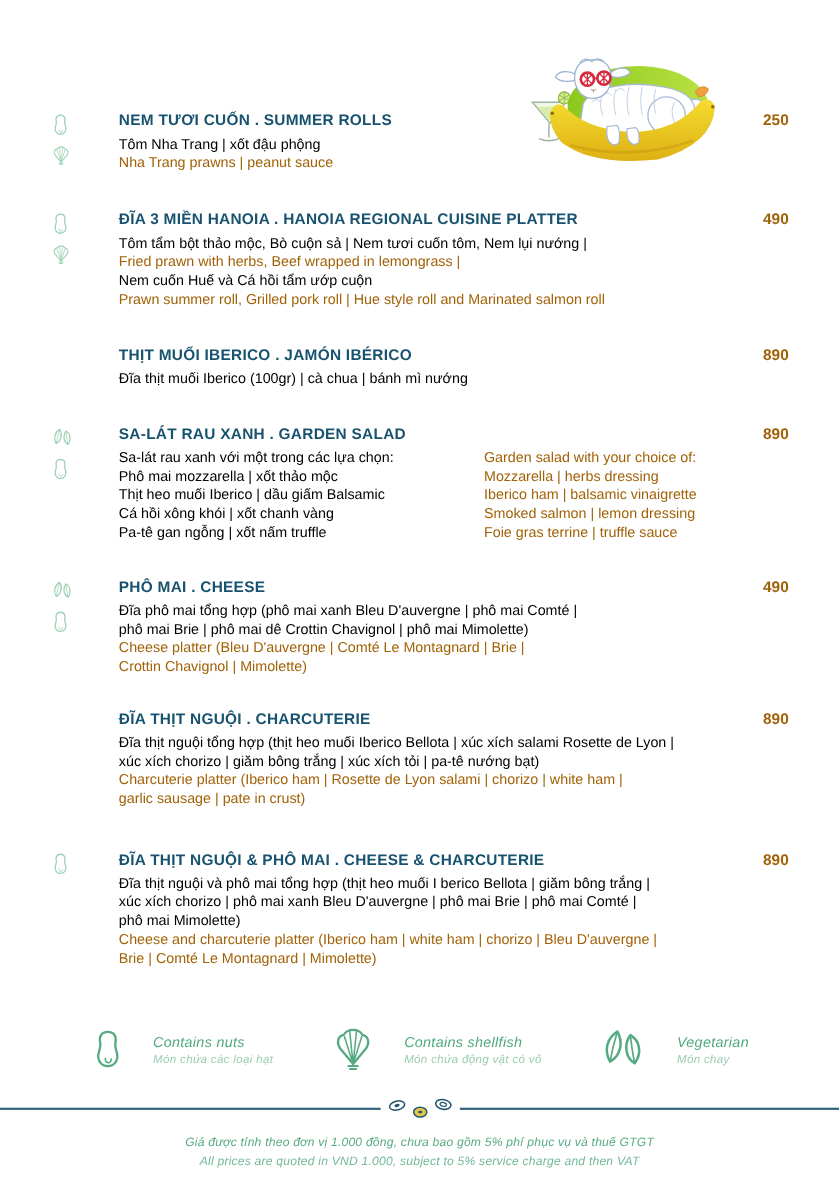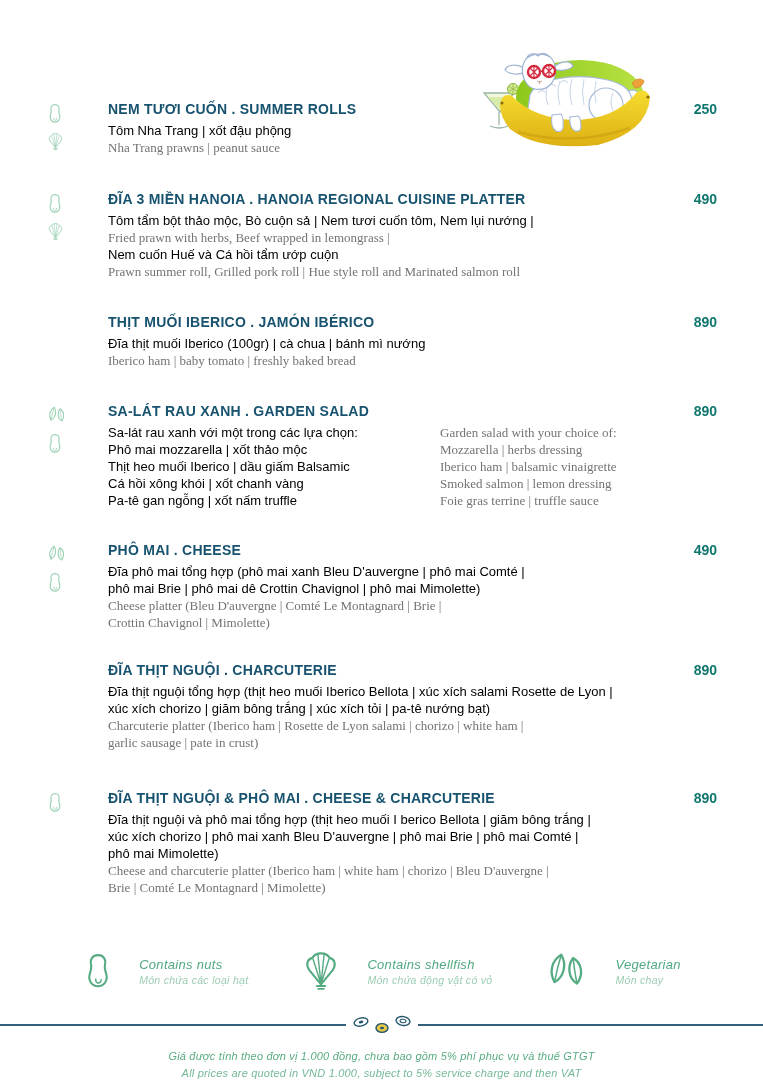--- a/index.html
+++ b/index.html
@@ -10,24 +10,24 @@
   
   .menu{position:relative;padding:100px 46px 0 46px;}
   .item{display:flex;}
   .m1{margin-bottom:34px}.m2{margin-bottom:33px}.m3{margin-bottom:33px}
   .m4{margin-bottom:32px}.m5{margin-bottom:30px}.m6{margin-bottom:38px}.m7{margin-bottom:0}
   .icons{width:62px;flex:0 0 62px;padding-top:3px;display:flex;flex-direction:column;gap:8px;align-items:flex-start;}
   svg.mi{color:#9bd1b3;display:block;}
   .content{flex:1;min-width:0;}
   .trow{display:flex;justify-content:space-between;align-items:baseline;margin-bottom:4px;}
   h3{margin:0;font-size:14px;line-height:18px;font-weight:bold;color:#17526f;letter-spacing:.25px;}
-  .price{font-size:14px;font-weight:bold;color:#0f766e;}
+  .price{font-size:14px;font-weight:bold;color:#a16207;}
   p.line{margin:0;font-size:13px;line-height:17px;}
   .vi{color:#000000;}
-  .en{color:#737373;font-family:Liberation Serif, serif;}
+  .en{color:#a16207;}
   .cols{display:flex;}
   .col-vi{width:324px;flex:0 0 324px;padding-right:8px;}
   .col-en{flex:1;}
   
   .legend{display:flex;justify-content:center;align-items:center;gap:52px;margin-top:54px;}
   .legend-item{display:flex;align-items:center;gap:12px;}
   .legend-icon{color:#55ab81;margin-right:13px;display:block;}
   .lg1{font-size:13px;font-style:italic;color:#4fa87e;letter-spacing:.3px;line-height:17px;}
   .lg2{font-size:10.5px;font-style:italic;color:#9ccdb2;letter-spacing:.3px;line-height:14px;}
   
@@ -171,21 +171,20 @@
     </section>
 
     <section class="item m3">
       <div class="icons"></div>
       <div class="content">
         <div class="trow">
           <h3>THỊT MUỐI IBERICO . JAMÓN IBÉRICO</h3>
           <span class="price">890</span>
         </div>
         <p class="line vi">Đĩa thịt muối Iberico (100gr) | cà chua | bánh mì nướng</p>
-        <p class="line en">Iberico ham | baby tomato | freshly baked bread</p>
       </div>
     </section>
 
     <section class="item m4">
       <div class="icons">
         <svg class="mi" width="22" height="20" viewBox="0 0 24 22">
             <use href="#leaf"></use>
           </svg>
         <svg class="mi" width="18" height="21" viewBox="0 0 20 23">
             <use href="#peanut"></use>

